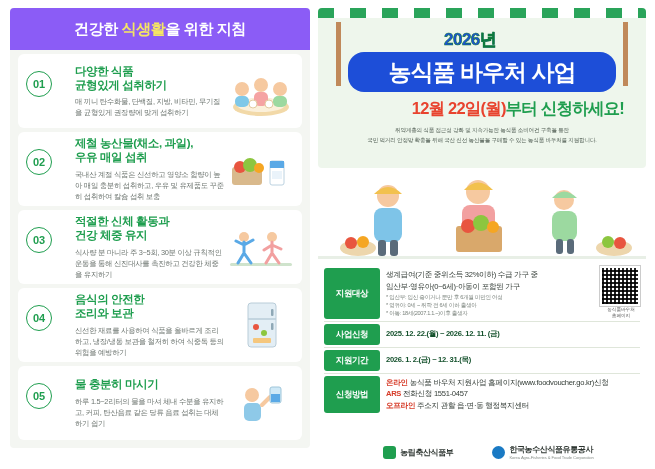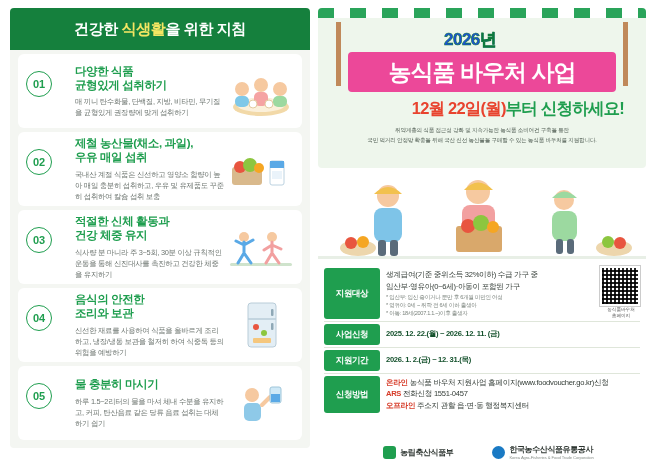--- a/index.html
+++ b/index.html
@@ -15,21 +15,21 @@
   
   .left-panel {
     position: absolute; left: 10px; top: 8px;
     width: 300px; height: 440px;
     background: #f4f6f2;
     border-radius: 4px;
   }
   .left-header {
     position: absolute; left: 0; top: 0;
     width: 300px; height: 42px;
-    background: #15803d;
+    background: #8b5cf6;
     border-radius: 4px 4px 0 0;
     display:flex; align-items:center; justify-content:center;
   }
   .left-header .title {
     color: #ffffff; font-size: 15px; font-weight: bold; letter-spacing: -0.4px;
   }
   .left-header .title .hl { color:#f5e663; }
 
   .tip-list { position:absolute; left:0; top:46px; width:300px; }
   .tip {
@@ -81,21 +81,21 @@
   .pole { position:absolute; top:14px; width:5px; height:64px; background:#c0895a; }
 
   .year-badge {
     position:absolute; left: 126px; top: 20px;
     font-size: 17px; font-weight: bold; color:#1d4ed8;
     -webkit-text-stroke: 0.6px #0f7a3c;
     letter-spacing: -0.5px;
   }
   .main-title-box {
     position:absolute; left: 30px; top: 44px; width: 268px; height: 40px;
-    background:#ec4899; border-radius: 4px;
+    background:#1d4ed8; border-radius: 16px;
     display:flex; align-items:center; justify-content:center;
   }
   .main-title {
     color:#ffffff; font-size: 23px; font-weight: bold; letter-spacing: -1px;
   }
   .sub-title {
     position:absolute; left: 22px; top: 90px; width: 284px;
     text-align:right;
     font-size: 16.5px; font-weight: bold; color:#1f9e4f; letter-spacing:-0.8px;
   }

